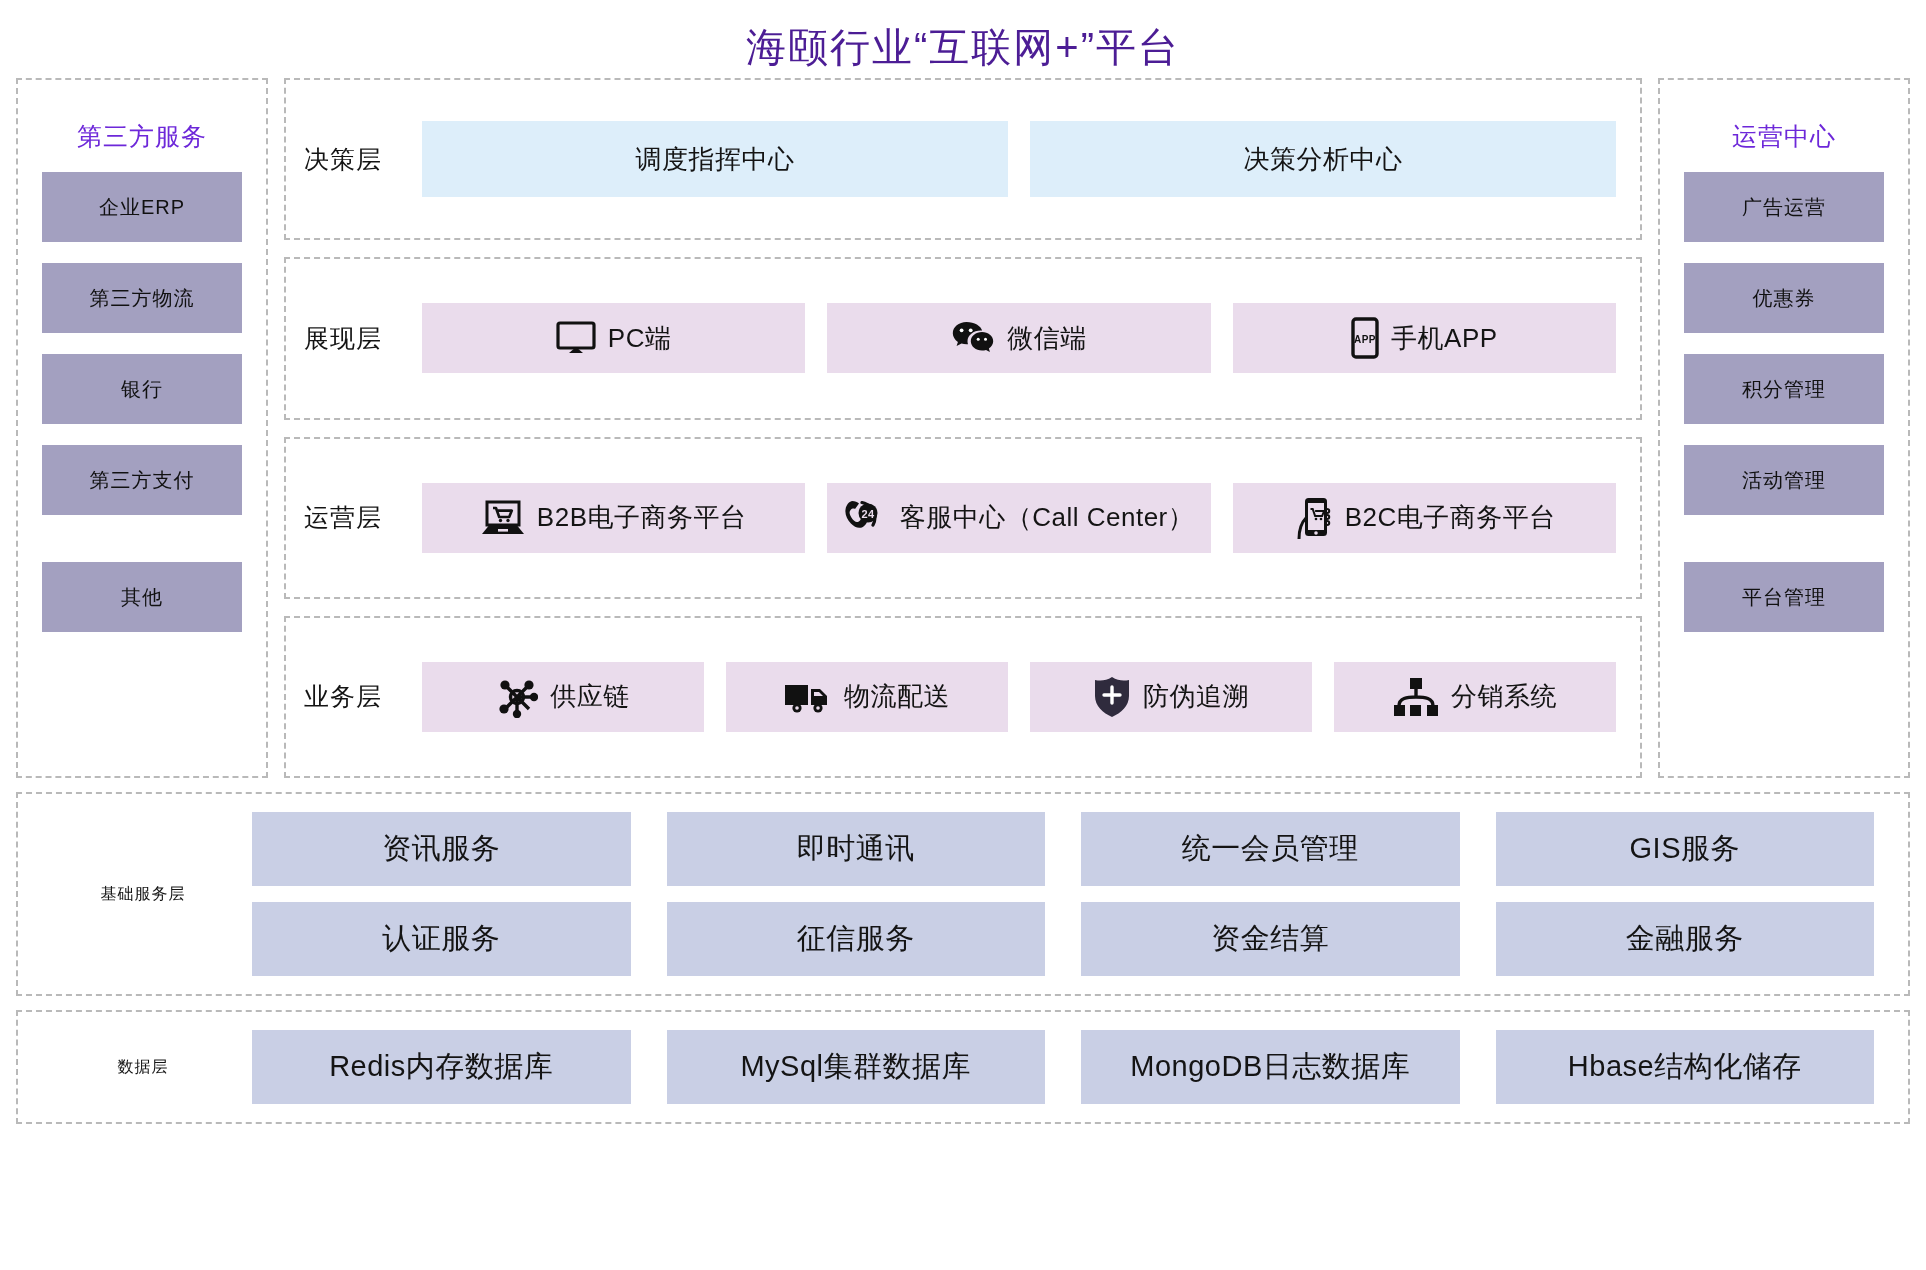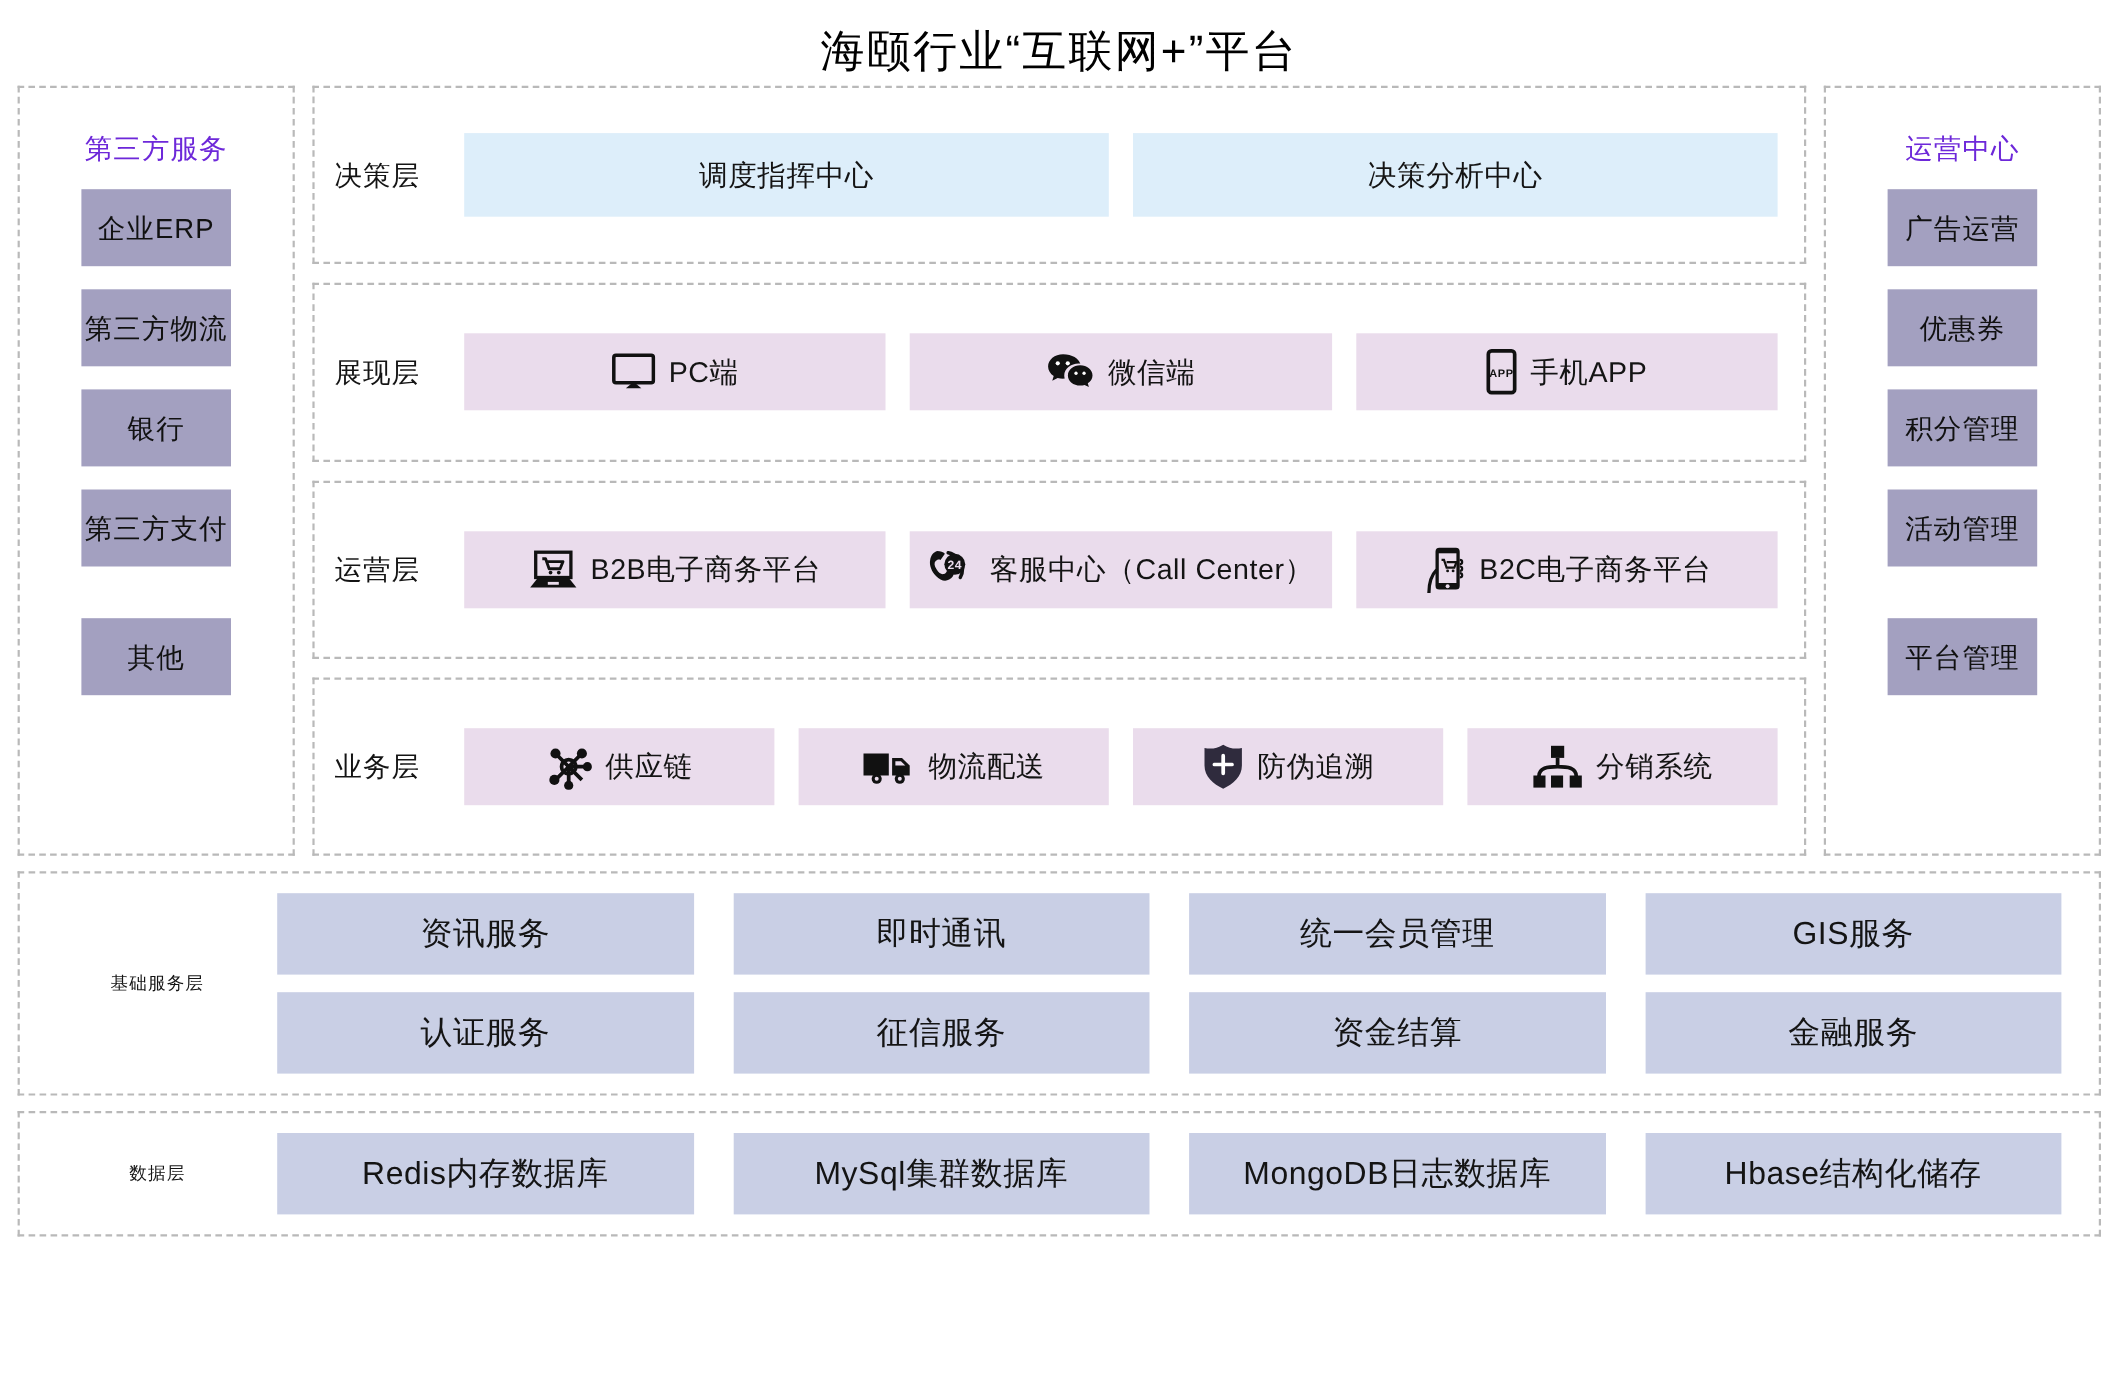--- a/index.html
+++ b/index.html
@@ -19,21 +19,21 @@
     width: 1926px;
     height: 1270px;
     box-sizing: border-box;
   }
 
   
   .title {
     text-align: center;
     font-size: 40px;
     letter-spacing: 2px;
-    color: #000000;
+    color: #4c1d95;
     padding-top: 16px;
     height: 62px;
     line-height: 62px;
     font-weight: 400;
   }
 
   
   .upper {
     display: flex;
     align-items: stretch;
@@ -57,26 +57,26 @@
     padding: 20px 0 18px 0;
   }
   .side-title {
     font-size: 25px;
     color: #6d28d9;
     height: 72px;
     line-height: 72px;
     letter-spacing: 1px;
   }
   .side-item {
-    width: 136px;
+    width: 200px;
     height: 70px;
     margin-bottom: 21px;
     background: #a3a0c0;
     color: #111;
-    font-size: 25px;
+    font-size: 20px;
     display: flex;
     align-items: center;
     justify-content: center;
     letter-spacing: 1px;
   }
   .side-item:last-child { margin-bottom: 0; margin-top: 26px; }
 
   .center-col {
     flex: 1 1 auto;
     display: flex;

